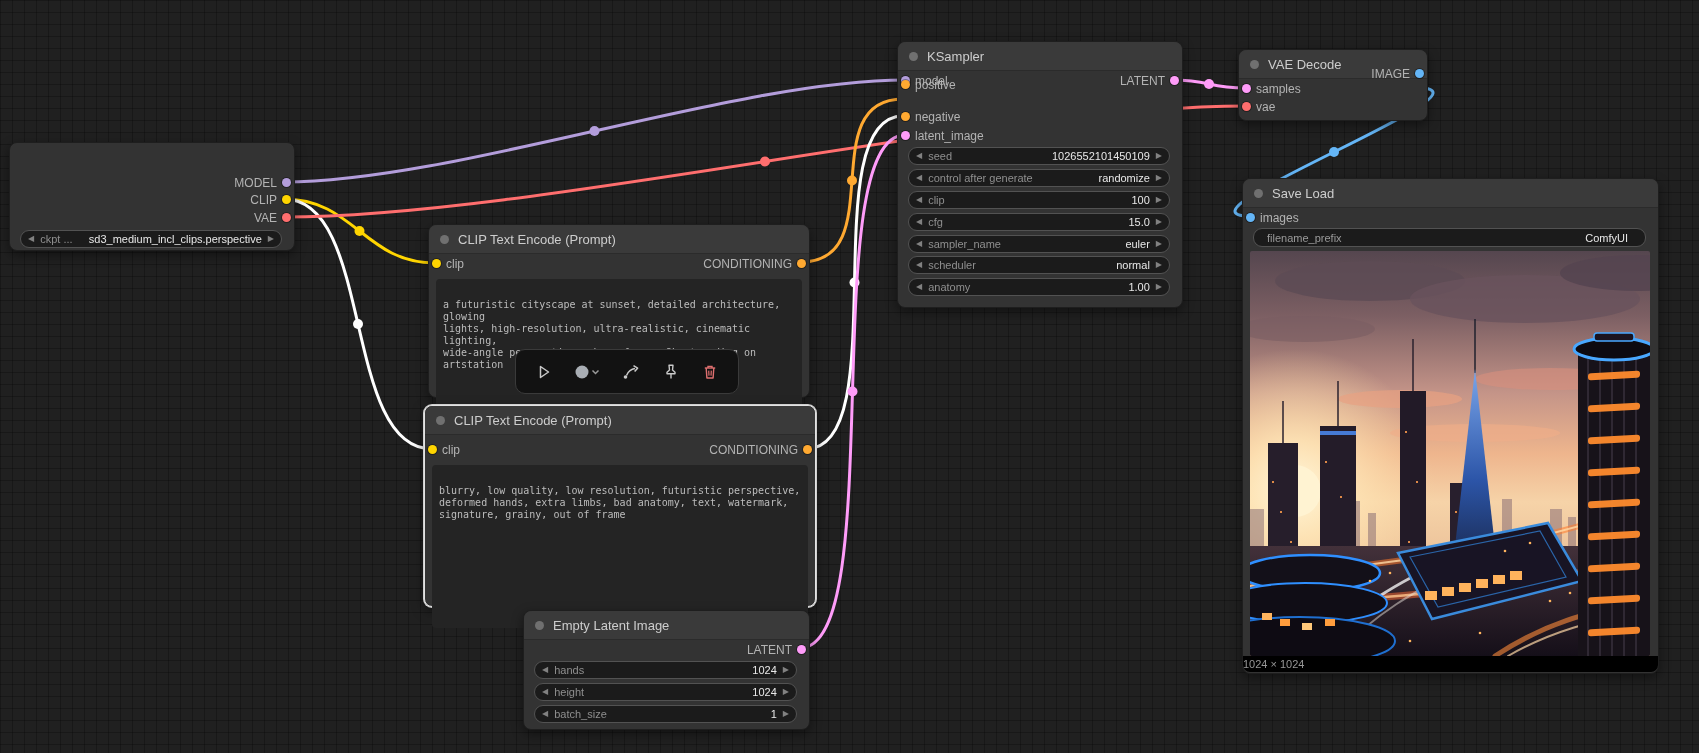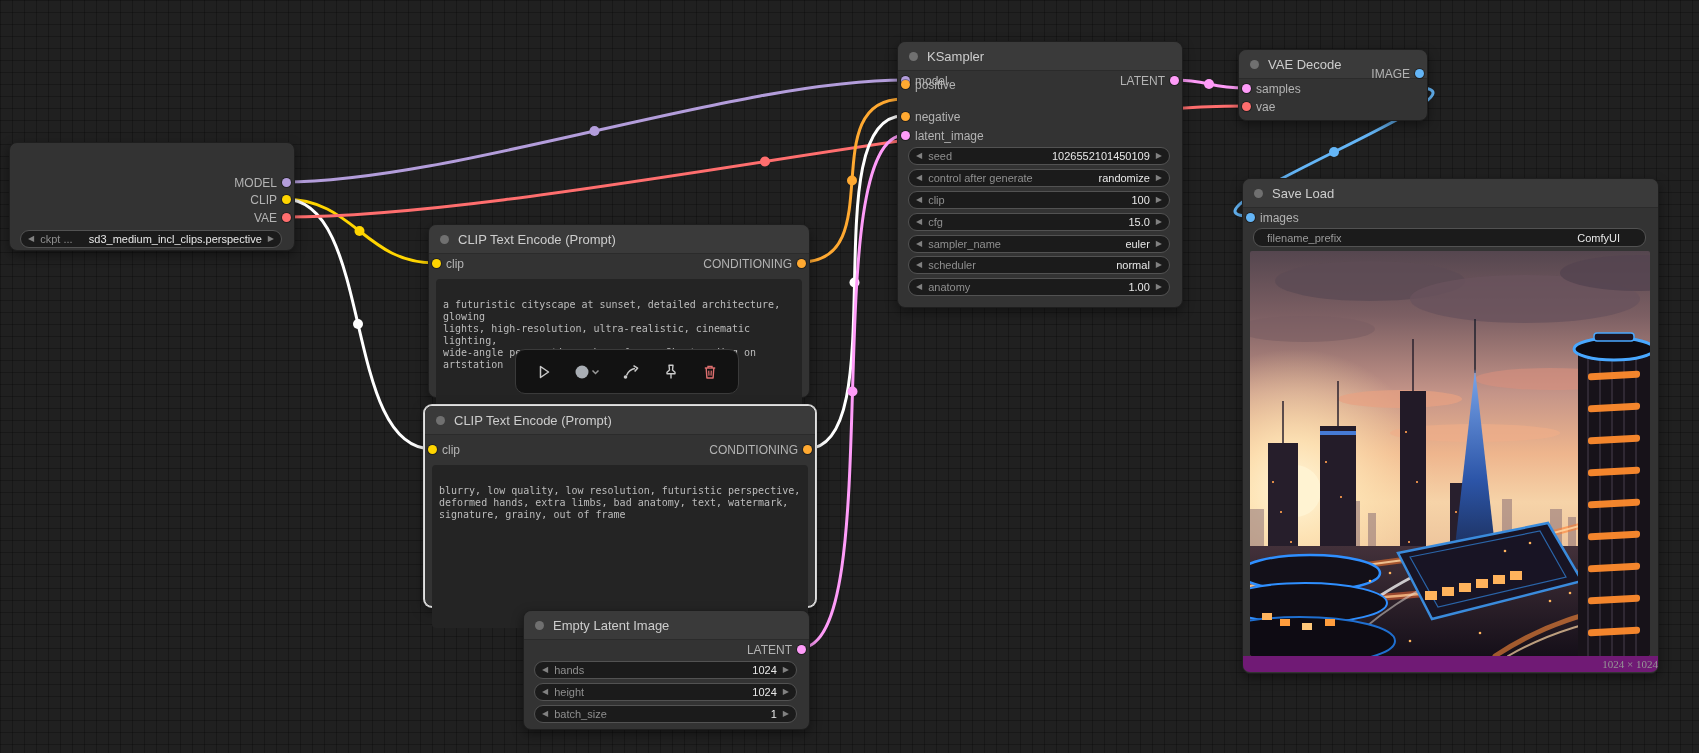--- a/index.html
+++ b/index.html
@@ -33,22 +33,22 @@
   .pill .lab{color:#8f8f8f;margin:3px 6px;flex:1 1 auto;white-space:nowrap;overflow:hidden;}
   .pill .val{color:#e8e8e8;margin-right:6px;white-space:nowrap;}
   .pill.textpill .lab{color:#9a9a9a;}
   .ta{position:absolute;background:#242424;border-radius:4px;
     font-family:"DejaVu Sans Mono",monospace;font-size:10px;line-height:12px;
     color:#bcbcbc;padding:20px 7px;white-space:pre-wrap;overflow:hidden;}
   .toolbar{position:absolute;background:#121212;border:1px solid #3a3a3a;border-radius:10px;
     display:flex;align-items:center;justify-content:space-around;z-index:6;padding:0 8px;}
   .tbtn{width:30px;height:30px;display:flex;align-items:center;justify-content:center;border-radius:6px;}
   .preview{position:absolute;border-radius:2px;}
-  .caption{position:absolute;left:0;right:0;background:#701a75;color:#969696;font-size:11px;
-    text-align:right;line-height:16px;border-radius:0 0 7px 7px;font-family:Liberation Serif, serif;}
+  .caption{position:absolute;left:0;right:0;background:#000000;color:#969696;font-size:11px;
+    text-align:left;line-height:16px;border-radius:0 0 7px 7px;}
 </style>
 </head>
 <body>
 
 <div id="canvas">
 <svg id="wires" viewBox="0 0 1699 753">
       <path d="M 284 182 C 454 182, 735 80, 905 80" stroke="#B39DDB" stroke-width="3" fill="none"></path>
       <circle cx="594.5" cy="131" r="5" fill="#B39DDB"></circle>
       <path d="M 284 199 C 354 199, 365 263, 435 263" stroke="#FFD500" stroke-width="3" fill="none"></path>
       <circle cx="359.5" cy="231" r="5" fill="#FFD500"></circle>
@@ -282,21 +282,21 @@
   <div class="hdr">
     <span class="cdot"></span>
     <span class="ttl">Save Load</span>
   </div>
   <div class="slot in" style="top:30px">
     <span class="sdot" style="background: rgb(100, 181, 246);"></span>
         <span class="slbl">images</span>
   </div>
   <div class="pill textpill" style="top:49px;height:17px">
     <span class="lab">filename_prefix</span>
-    <span class="val" style="margin-right:18px">ComfyUI</span>
+    <span class="val" style="margin-right:10px">ComfyUI</span>
   </div>
 
   <svg class="preview" style="left:7px;top:72px" width="400" height="405" viewBox="0 0 400 405" preserveAspectRatio="none">
     <defs>
       <linearGradient id="sky" x1="0" x2="0" y1="0" y2="1">
         <stop offset="0" stop-color="#55464f"></stop>
             <stop offset=".16" stop-color="#7c5f63"></stop>
         <stop offset=".35" stop-color="#c49488"></stop>
             <stop offset=".5" stop-color="#eeb58d"></stop>
         <stop offset=".62" stop-color="#f6d3a8"></stop>

